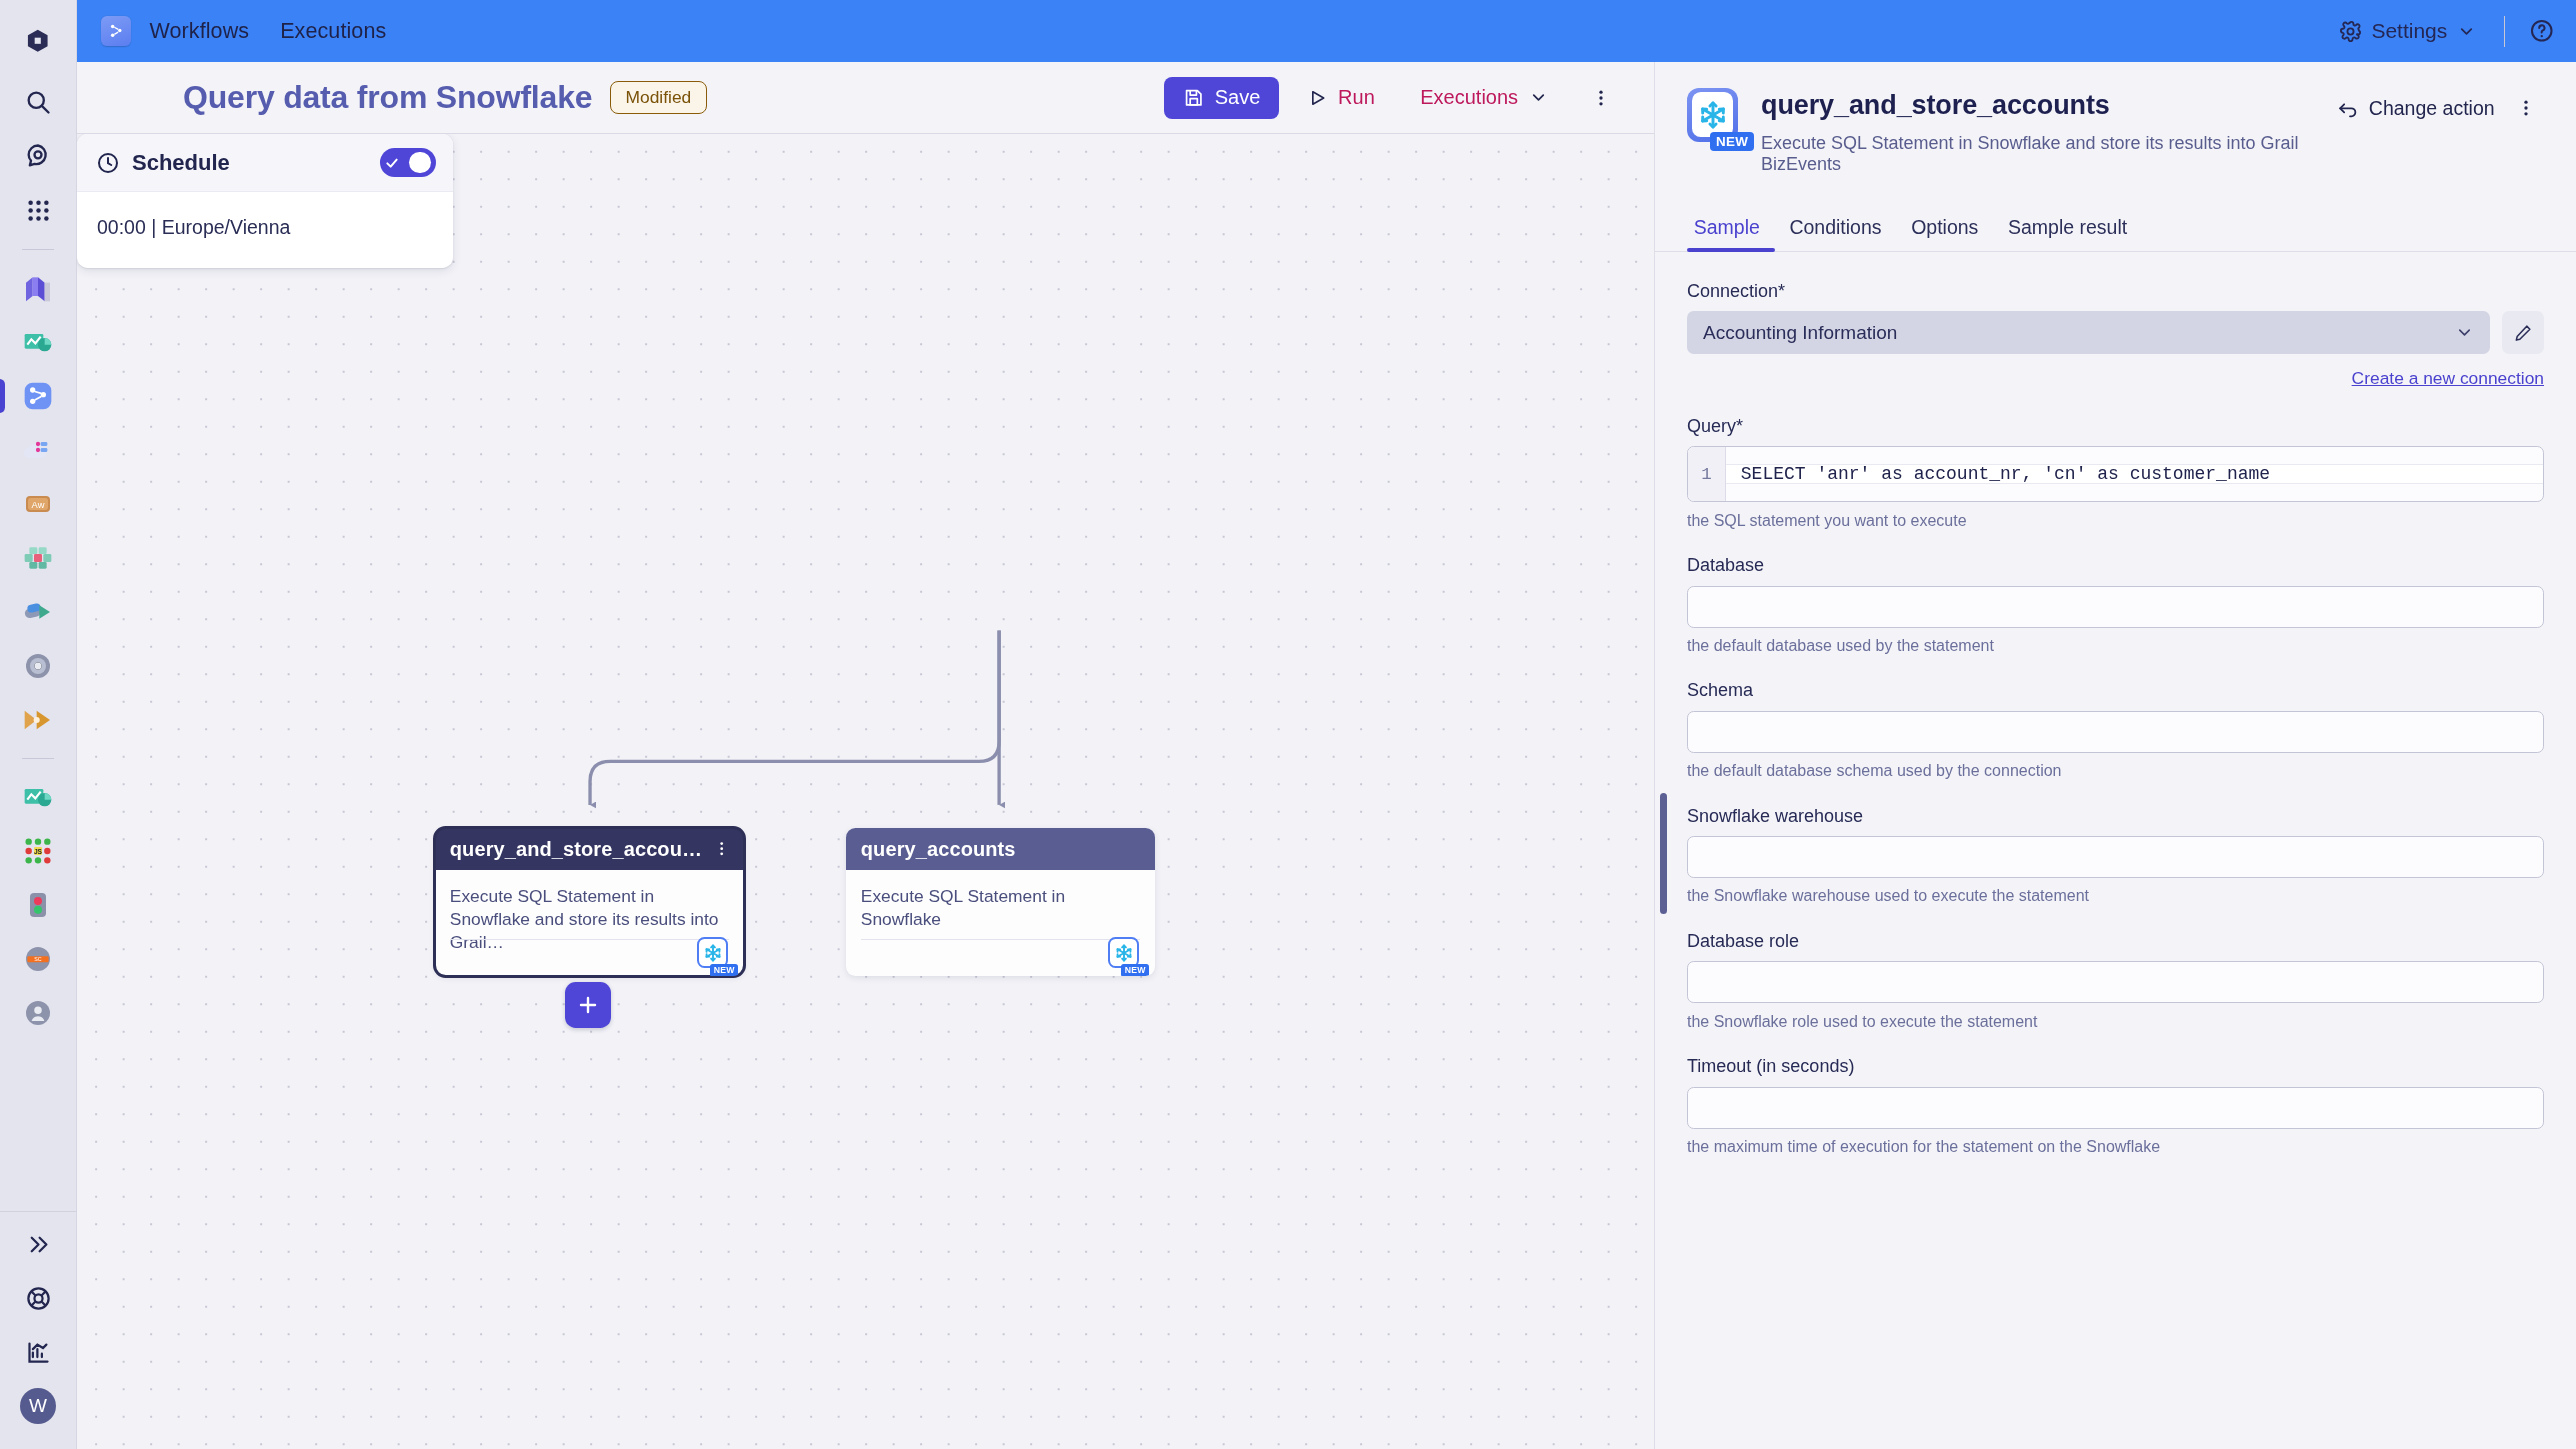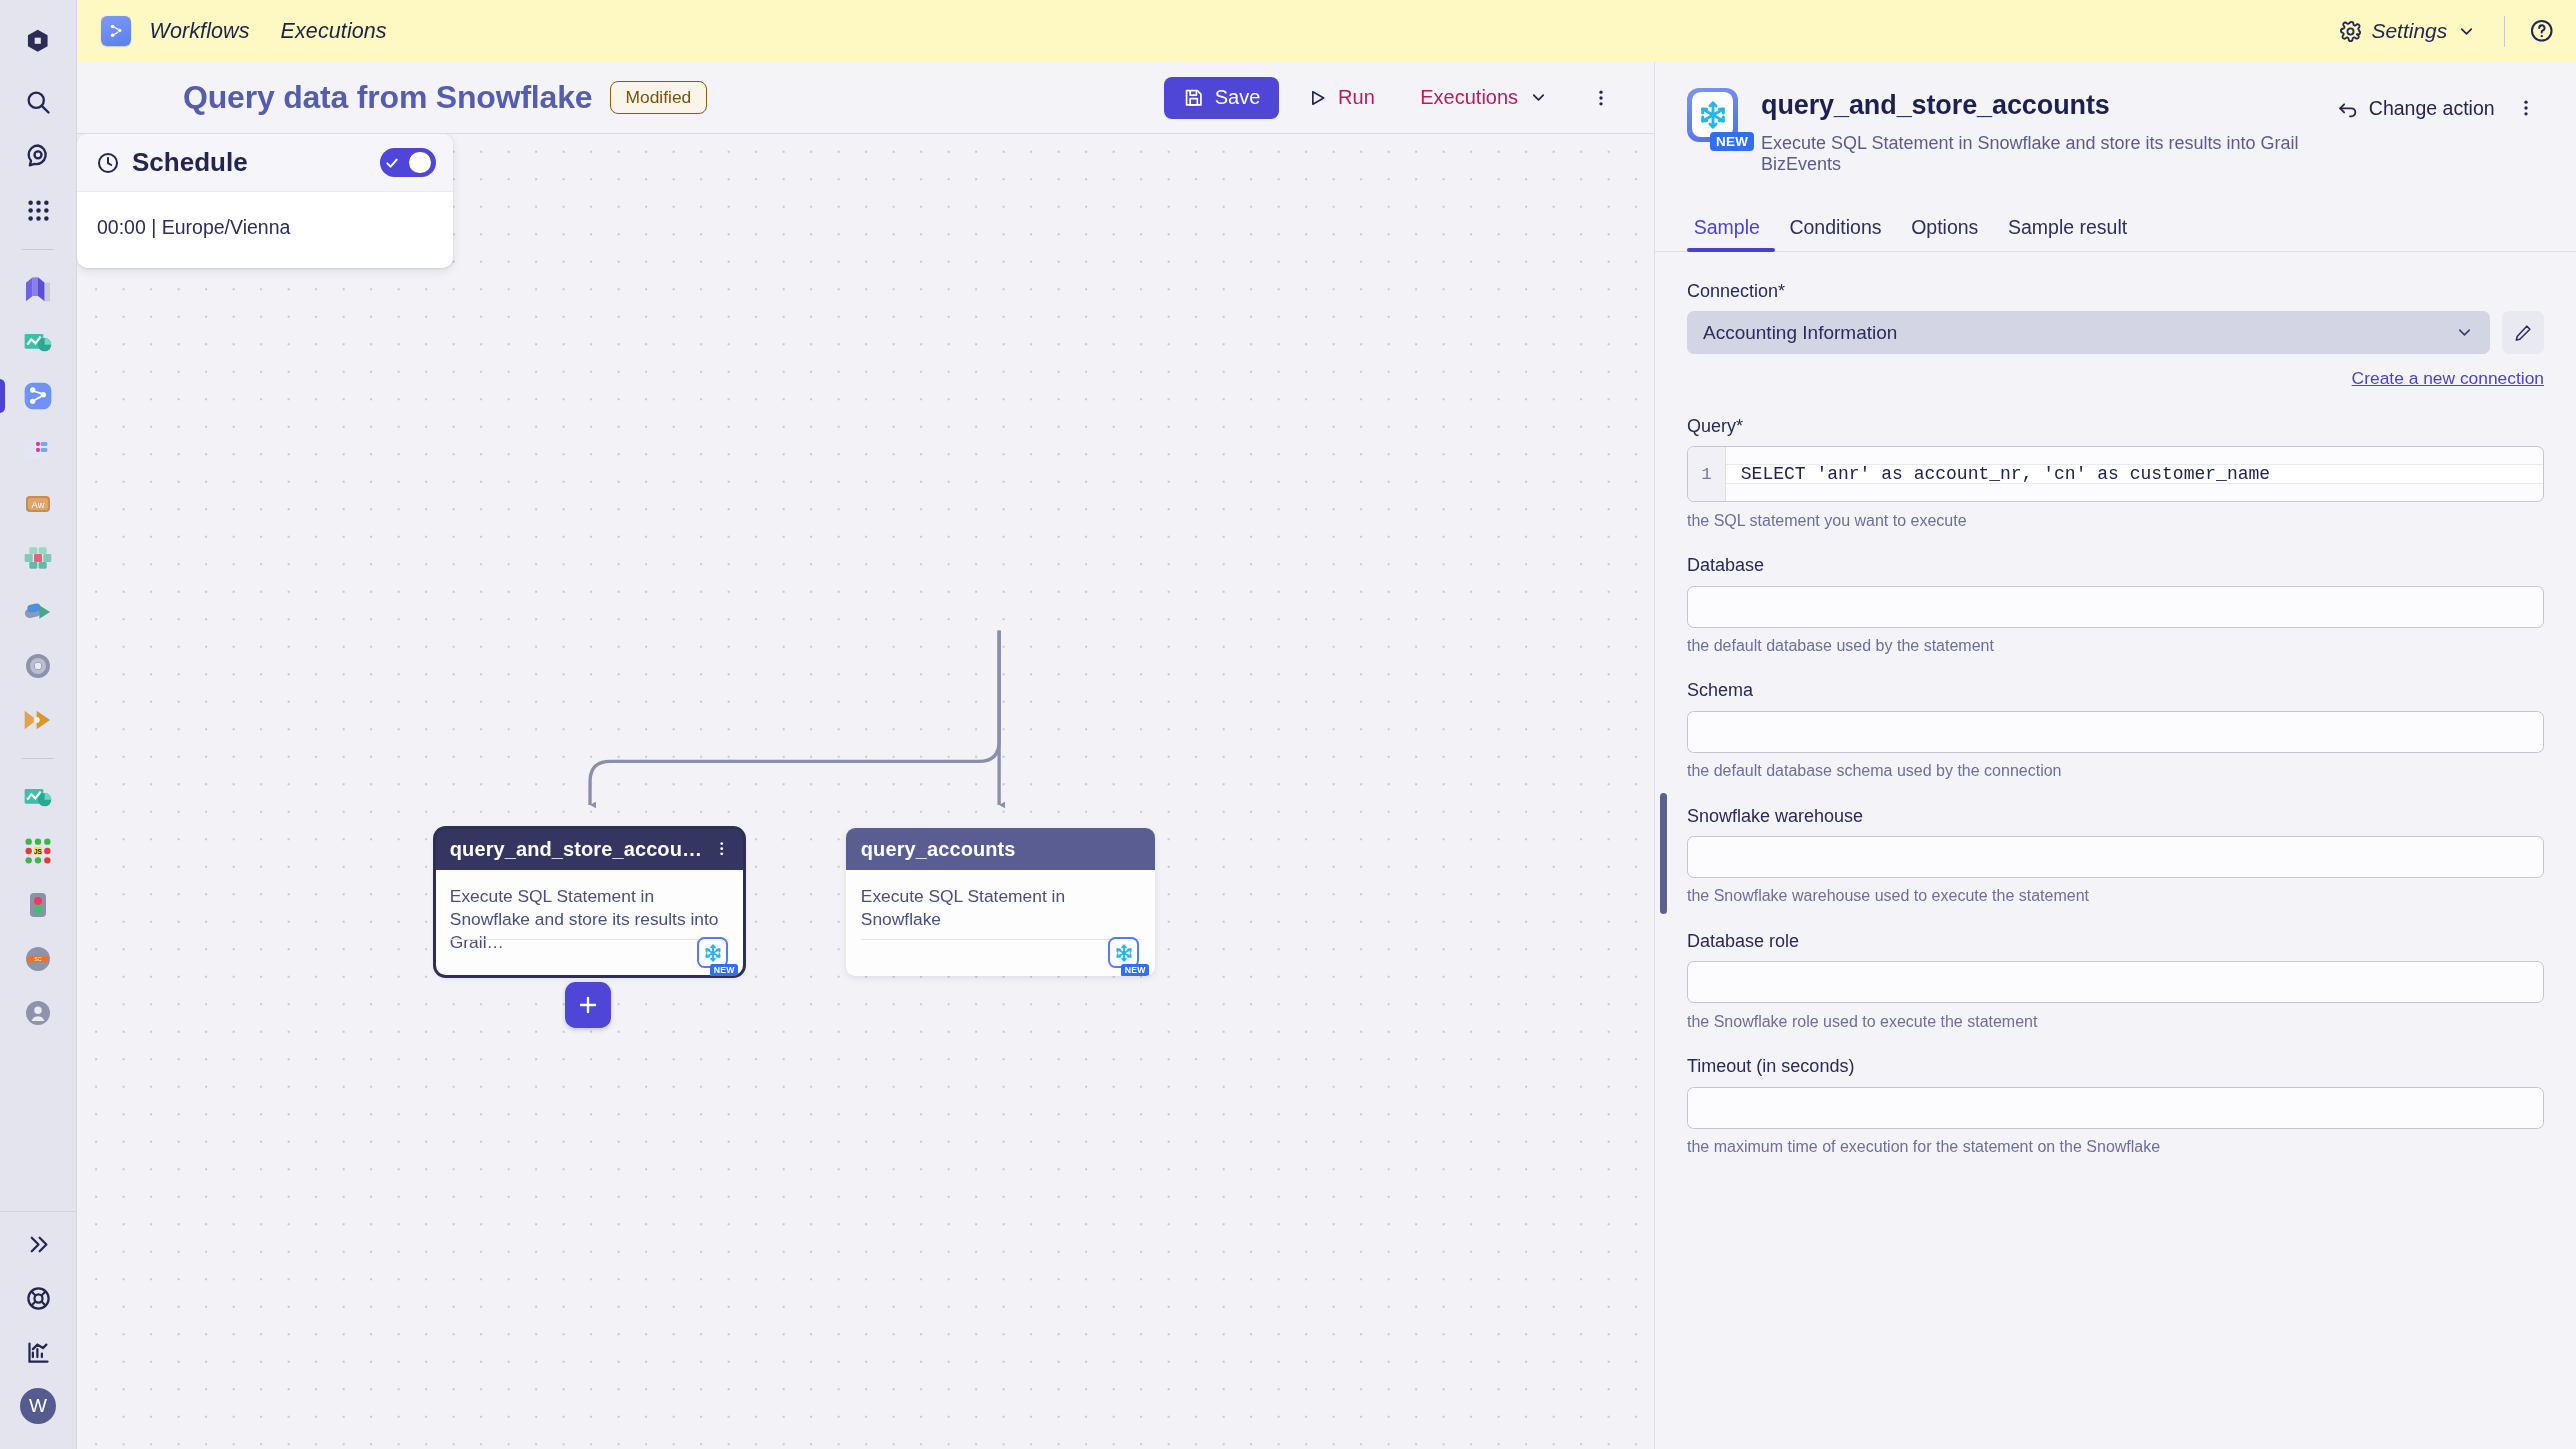--- a/index.html
+++ b/index.html
@@ -31,24 +31,23 @@
     content: ""; position: absolute; left: -14.8px; top: 9.4px;
     width: 8px; height: 34px; border-radius: 0 5.4px 5.4px 0; background: #4a42d0;
   }
   .rail-div { width: 32px; height: 0.7px; background: #c8c8d8; margin: 10.7px 0 12px; }
   .rail-bottom { margin-top: auto; padding-bottom: 14.8px; display: flex; flex-direction: column; align-items: center; }
   .rail-sep { width: 77px; height: 0.7px; background: #d2d2de; margin-bottom: 6.7px; }
 
   
   .main-col { flex: 1; display: flex; flex-direction: column; min-width: 0; }
   .topbar {
-    height: 62px; background: #fef9c3;
+    height: 62px; background: #3b82f6;
     display: flex; align-items: center; padding: 0 17.4px 0 24px;
     flex: 0 0 62px;
-    font-style: italic;
   }
   .tb-logo {
     width: 29.5px; height: 29.5px; border-radius: 6px;
     background: linear-gradient(160deg,#7d9bf5,#5b7ef0);
     display: flex; align-items: center; justify-content: center;
     margin-right: 19px;
     box-shadow: 0 0.7px 1.3px rgba(0,0,0,.18);
   }
   .tb-link {
     font-size: 21.5px; color: #1f2248; margin-right: 31px; cursor: pointer;
@@ -116,21 +115,21 @@
   .sched {
     left: 735px; top: 447px; width: 376px; height: 134px;
     background: #fff; border-radius: 10.7px;
     box-shadow: 0 2.7px 9.4px rgba(40,40,80,.10), 0 0.7px 2px rgba(40,40,80,.10);
     overflow: hidden;
   }
   .sched-hd {
     height: 58px; display: flex; align-items: center; padding: 0 17.4px 0 19px;
     background: #f5f5fa; border-bottom: 0.7px solid #eaeaf2;
   }
-  .sched-title { font-size: 26px; color: #22254e; font-weight: 600; margin-left: 12px; }
+  .sched-title { font-size: 22px; color: #22254e; font-weight: 600; margin-left: 12px; }
   .toggle {
     margin-left: auto; width: 56px; height: 29.5px; border-radius: 14.8px;
     background: #4f46d8; display: flex; align-items: center; justify-content: space-between;
     padding: 0 4.7px; cursor: pointer;
   }
   .toggle .knob { width: 21.5px; height: 21.5px; border-radius: 50%; background: #fff; }
   .sched-body { padding: 24px 20px; font-size: 19.5px; color: #2a2d55; }
 
   .nd {
     width: 309px; height: 148px; border-radius: 9.4px; overflow: hidden;

